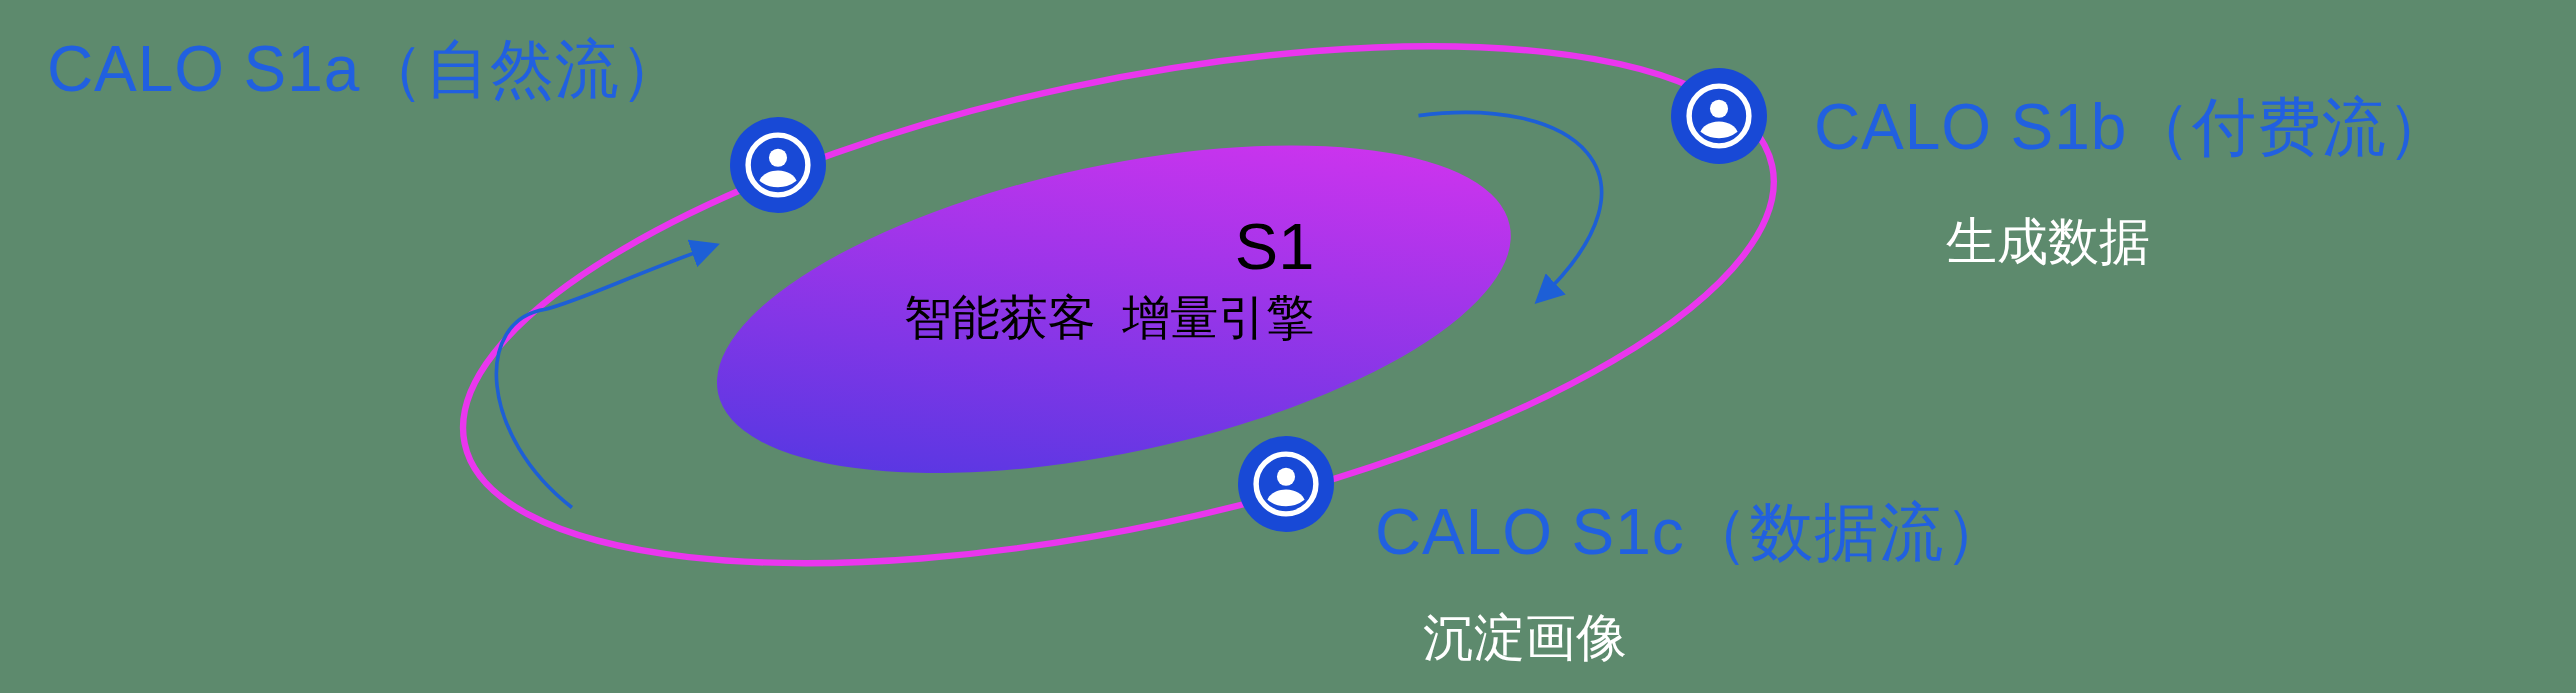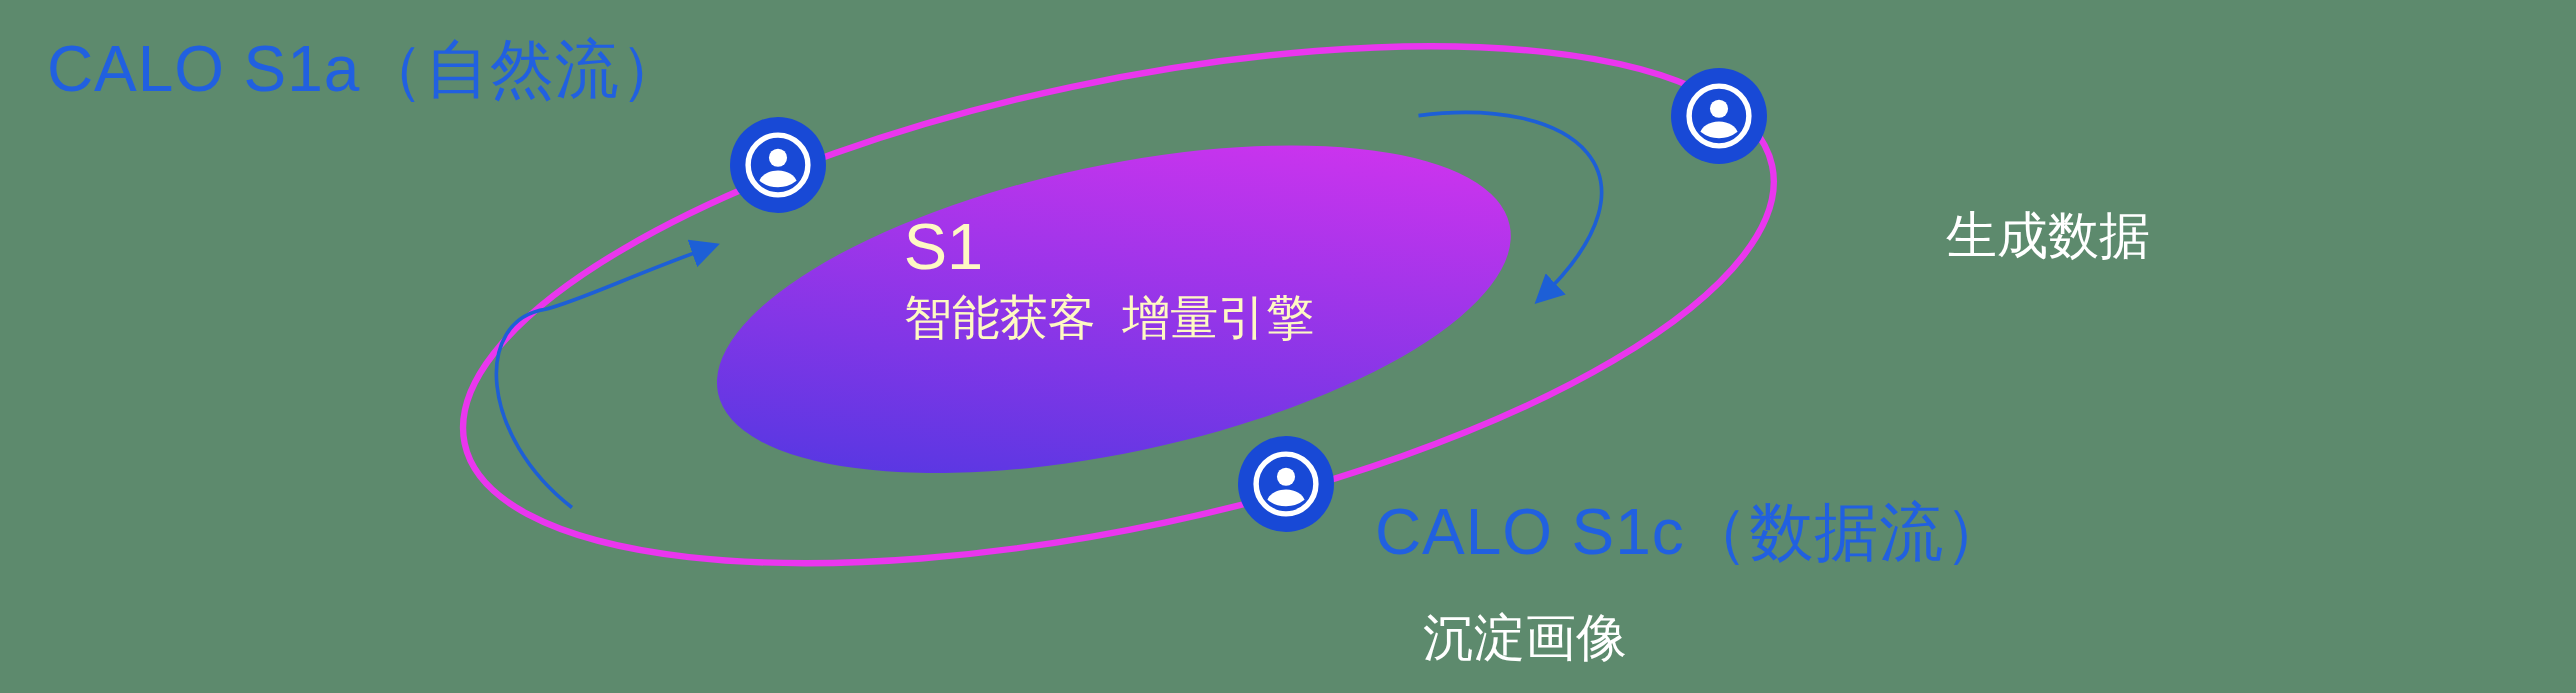--- a/index.html
+++ b/index.html
@@ -35,23 +35,23 @@
     font-weight: 400;
     white-space: pre;
   }
   .center-text {
     position: absolute;
     left: 1109px;
     top: 211px;
     transform: translateX(-50%);
     display: flex;
     flex-direction: column;
-    align-items: flex-start;
+    align-items: flex-end;
     gap: 9px;
-    color: #fef9c3;
+    color: #000000;
     text-align: center;
   }
   .center-title {
     font-size: 65px;
     font-weight: 500;
     line-height: 1.1;
     white-space: pre;
   }
   .center-sub {
     font-size: 48px;
@@ -118,19 +118,20 @@
     <svg viewBox="0 0 106 106">
       <circle cx="53" cy="53" r="53" fill="#1849d6"></circle>
       <circle cx="53" cy="53" r="33" fill="none" stroke="#ffffff" stroke-width="6"></circle>
       <circle cx="53" cy="45" r="10" fill="#ffffff"></circle>
       <path d="M53 59c-11 0-18.5 5.8-20.5 11.5a33 33 0 0 0 41 0C71.5 64.8 64 59 53 59Z" fill="#ffffff"></path>
     </svg>
   </div>
 
   <div class="label-title" style="left:47px; top:25.5px;text-align:center;">CALO S1a（自然流）</div>
 
-  <div class="label-sub" style="left:1946px; top:202px;">生成数据</div>
+  <div class="label-title" style="left:1814px; top:84px;">CALO S1b（付费流）</div>
+  <div class="label-sub" style="left:1946px; top:208px;">生成数据</div>
 
   <div class="label-title" style="left:1375px; top:489px;">CALO S1c（数据流）</div>
   <div class="label-sub" style="left:1423px; top:604px;text-align:center;">沉淀画像</div>
 
 </div>
 
 
 </body></html>

